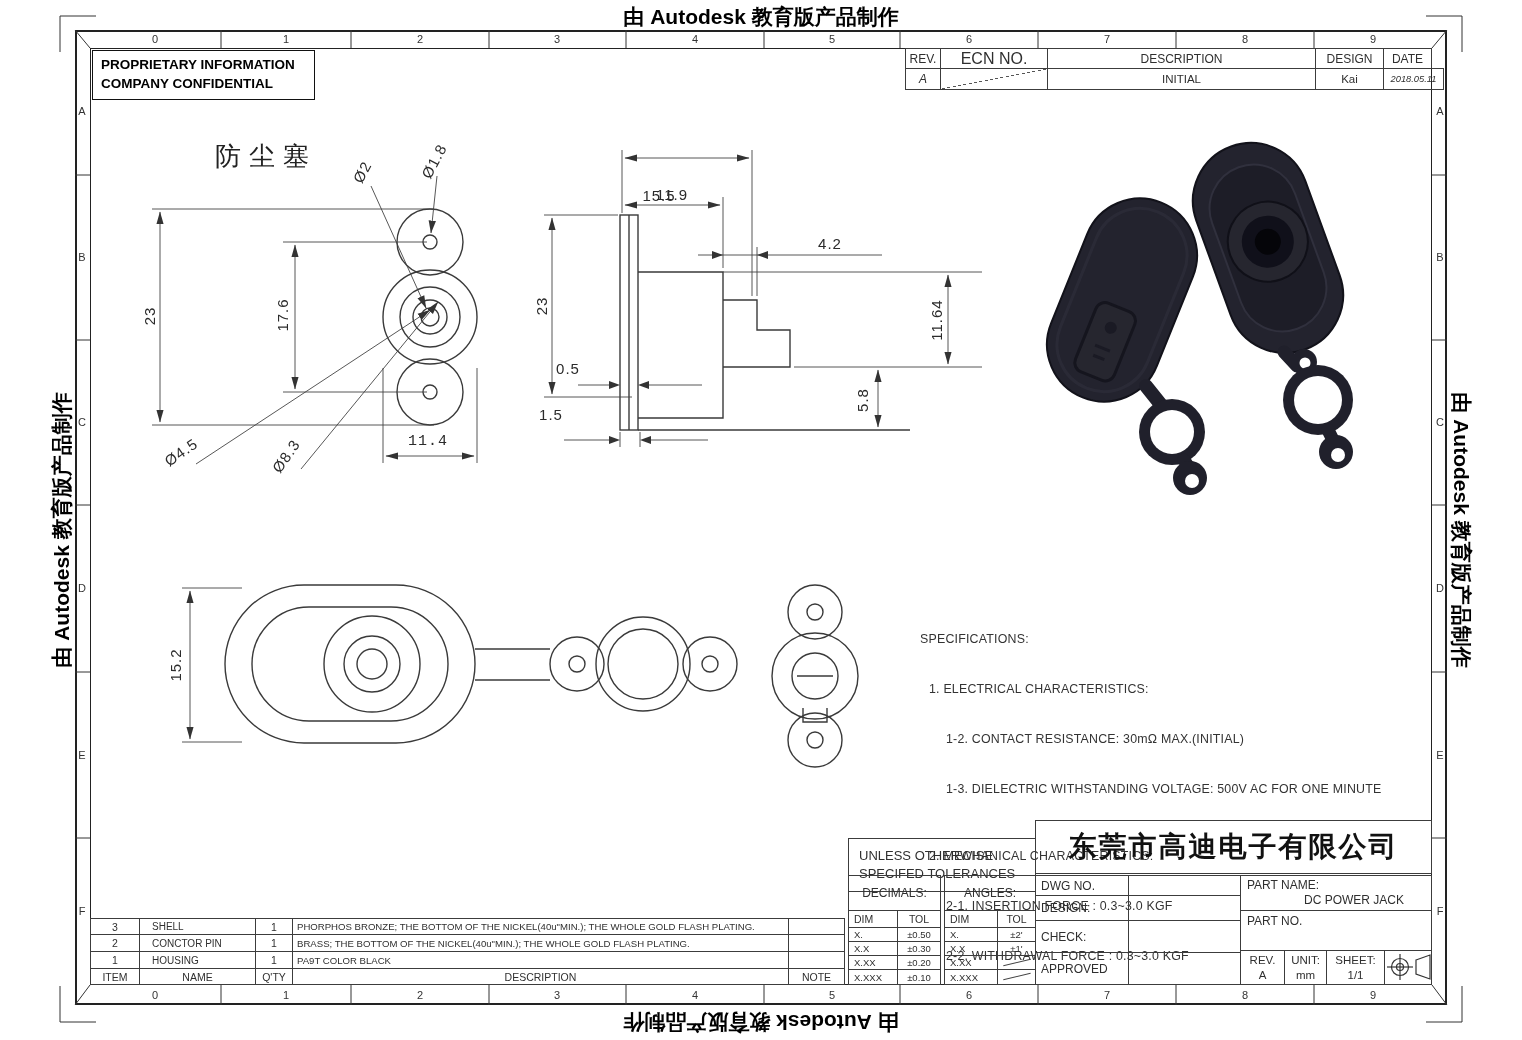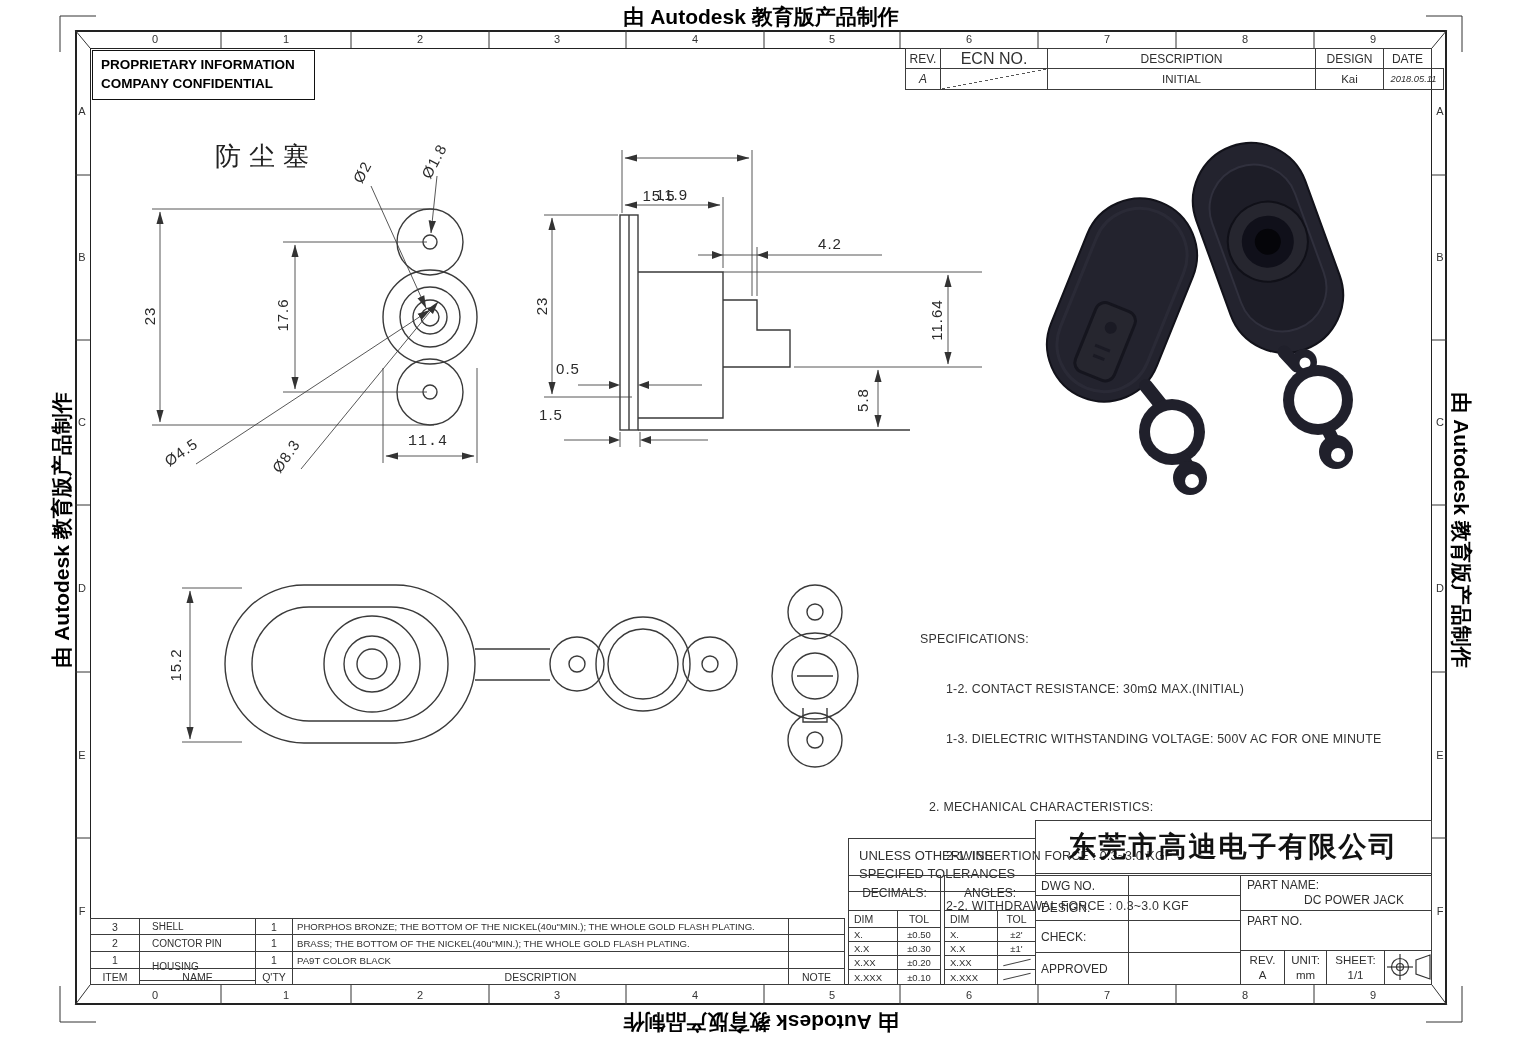--- a/index.html
+++ b/index.html
@@ -257,20 +257,21 @@
   <div class="dim" style="left:830px;top:243px;transform:translate(-50%,-50%);">4.2</div>
   <div class="dim" style="left:541px;top:306px;transform:translate(-50%,-50%) rotate(-90deg);">23</div>
   <div class="dim" style="left:568px;top:368px;transform:translate(-50%,-50%);">0.5</div>
   <div class="dim" style="left:551px;top:414px;transform:translate(-50%,-50%);">1.5</div>
   <div class="dim" style="left:936px;top:320px;transform:translate(-50%,-50%) rotate(-90deg);">11.64</div>
   <div class="dim" style="left:862px;top:400px;transform:translate(-50%,-50%) rotate(-90deg);">5.8</div>
   <div class="dim" style="left:175px;top:665px;transform:translate(-50%,-50%) rotate(-90deg);">15.2</div>
 
   <div class="specs">
     <div class="sl0">SPECIFICATIONS:</div>
+    <div class="sl1">1. ELECTRICAL CHARACTERISTICS:</div>
     <div class="sl2">1-2. CONTACT RESISTANCE: 30mΩ MAX.(INITIAL)</div>
     <div class="sl2">1-3. DIELECTRIC WITHSTANDING VOLTAGE: 500V AC FOR ONE MINUTE</div>
     <div class="sl1 sgap">2. MECHANICAL CHARACTERISTICS:</div>
     <div class="sl2">2-1. INSERTION FORCE : 0.3~3.0 KGF</div>
     <div class="sl2">2-2. WITHDRAWAL FORCE : 0.3~3.0 KGF</div>
     
     
   </div>
 
   <div>
@@ -281,21 +282,21 @@
     <div class="c cl" style="left:292px;top:918px;width:497px;height:17px;font-size:9.6px;padding-left:4px;">PHORPHOS BRONZE;  THE  BOTTOM  OF  THE  NICKEL(40u"MIN.);  THE  WHOLE  GOLD  FLASH  PLATING.</div>
     <div class="c" style="left:788px;top:918px;width:57px;height:17px;"></div>
 
     <div class="c" style="left:90px;top:934px;width:50px;height:18px;font-size:10.5px;">2</div>
     <div class="c cl" style="left:139px;top:934px;width:117px;height:18px;font-size:10px;padding-left:12px;">CONCTOR PIN</div>
     <div class="c" style="left:255px;top:934px;width:38px;height:18px;font-size:10.5px;">1</div>
     <div class="c cl" style="left:292px;top:934px;width:497px;height:18px;font-size:9.6px;padding-left:4px;">BRASS;  THE  BOTTOM  OF  THE  NICKEL(40u"MIN.);  THE  WHOLE  GOLD  FLASH  PLATING.</div>
     <div class="c" style="left:788px;top:934px;width:57px;height:18px;"></div>
 
     <div class="c" style="left:90px;top:951px;width:50px;height:18px;font-size:10.5px;">1</div>
-    <div class="c cl" style="left:139px;top:951px;width:117px;height:30px;font-size:10px;padding-left:12px;">HOUSING</div>
+    <div class="c cl" style="left:139px;top:951px;width:117px;height:18px;font-size:10px;padding-left:12px;">HOUSING</div>
     <div class="c" style="left:255px;top:951px;width:38px;height:18px;font-size:10.5px;">1</div>
     <div class="c cl" style="left:292px;top:951px;width:497px;height:18px;font-size:9.6px;padding-left:4px;">PA9T    COLOR  BLACK</div>
     <div class="c" style="left:788px;top:951px;width:57px;height:18px;"></div>
 
     <div class="c" style="left:90px;top:968px;width:50px;height:17px;font-size:10.5px;">ITEM</div>
     <div class="c" style="left:139px;top:968px;width:117px;height:17px;font-size:10.5px;">NAME</div>
     <div class="c" style="left:255px;top:968px;width:38px;height:17px;font-size:10.5px;">Q'TY</div>
     <div class="c" style="left:292px;top:968px;width:497px;height:17px;font-size:10.5px;">DESCRIPTION</div>
     <div class="c" style="left:788px;top:968px;width:57px;height:17px;font-size:10.5px;">NOTE</div>
   </div>

